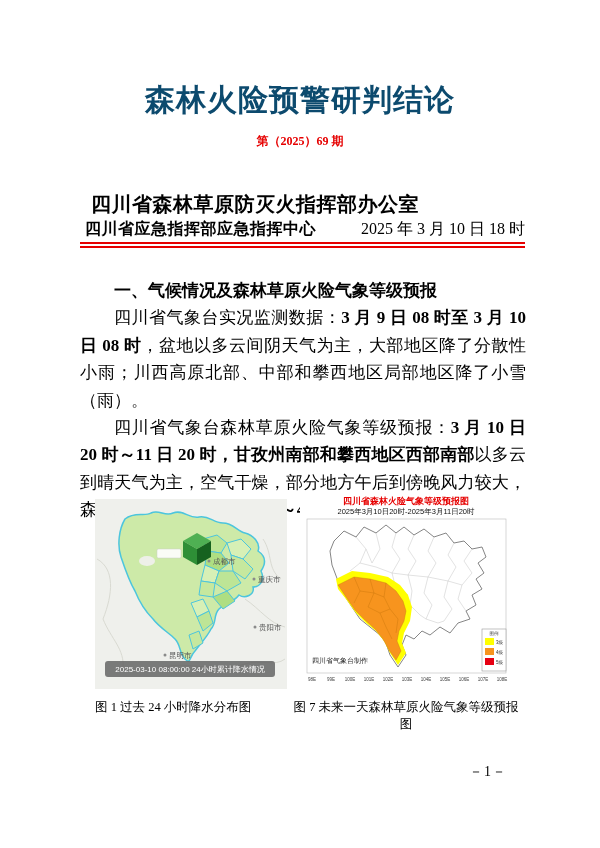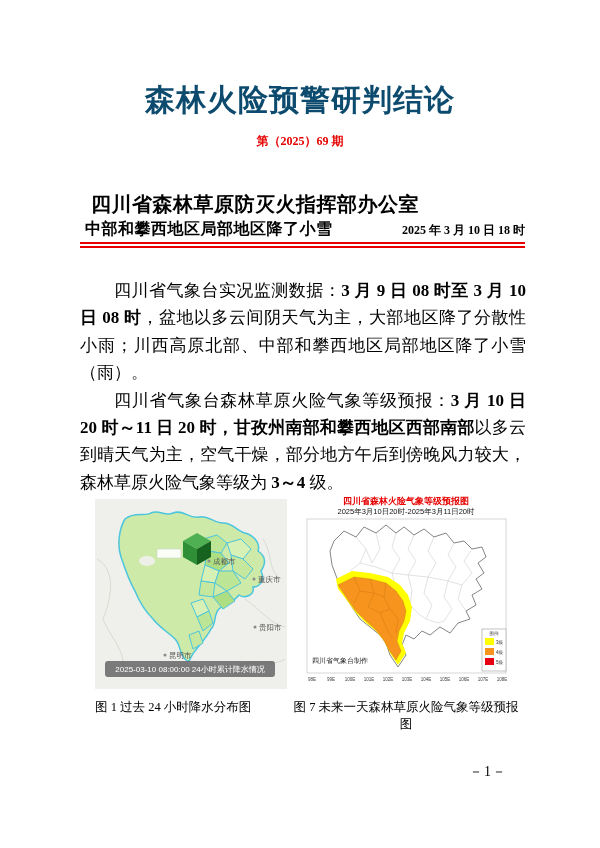--- a/index.html
+++ b/index.html
@@ -16,21 +16,21 @@
     font-size:12px;color:#e60000;font-weight:bold;
   }
   .issuer1{
     position:absolute;top:191px;left:85px;font-size:20px;font-weight:bold;letter-spacing:0.5px;margin-left:6px;
   }
   .issuer-row{
     position:absolute;top:219px;left:85px;width:440px;display:flex;
     justify-content:space-between;align-items:baseline;
   }
   .issuer2{font-size:16px;font-weight:bold;letter-spacing:0.5px;}
-  .issue-date{font-size:12px;font-weight:bold;}
+  .issue-date{font-size:16px;font-weight:normal;}
   .red-rule{
     position:absolute;top:242px;left:80px;width:445px;height:1.5px;
     border-top:2.5px solid #e60000;border-bottom:2px solid #e60000;background:#fff;
   }
   .body-text{
     position:absolute;top:277px;left:80px;width:446px;
     font-size:17px;line-height:27.4px;text-align:justify;
   }
   .body-text p{margin:0;text-indent:2em;}
   .body-text .sec-heading{font-weight:bold;}
@@ -47,27 +47,28 @@
 </head>
 <body>
 
 <div class="page">
 
   <h1 class="doc-title">森林火险预警研判结论</h1>
   <div class="issue-no">第（2025）69 期</div>
 
   <div class="issuer1">四川省森林草原防灭火指挥部办公室</div>
   <div class="issuer-row">
-    <span class="issuer2">中部和攀西地区局部地区降了小雪</span>
+    <span class="issuer2">四川省应急指挥部应急指挥中心</span>
     <span class="issue-date">2025 年 3 月 10 日 18 时</span>
   </div>
 
   <div class="red-rule"></div>
 
   <div class="body-text">
+    <p class="sec-heading">一、气候情况及森林草原火险气象等级预报</p>
     <p><span>四川省气象台实况监测数据：</span><b>3 月 9 日 08 时至 3 月 10 日 08 时</b><span>，盆地以多云间阴天气为主，大部地区降了分散性小雨；川西高原北部、中部和攀西地区局部地区降了小雪（雨）。</span></p>
     <p><span>四川省气象台森林草原火险气象等级预报：</span><b>3 月 10 日 20 时～11 日 20 时，甘孜州南部和攀西地区西部南部</b><span>以多云到晴天气为主，空气干燥，部分地方午后到傍晚风力较大，森林草原火险气象等级为 </span><b>3～4</b><span> 级。</span></p>
   </div>
 
   <div class="fig1">
     <svg width="192" height="190" viewBox="0 0 192 190">
       <rect x="0" y="0" width="192" height="190" fill="#eff0ec"></rect>
 
       <path d="M2,60 C20,70 18,95 8,120 C16,140 30,150 28,170" fill="none" stroke="#d9dad2" stroke-width="1"></path>
       <path d="M60,170 C90,160 120,175 150,165 C165,160 180,168 190,160" fill="none" stroke="#d9dad2" stroke-width="1"></path>

